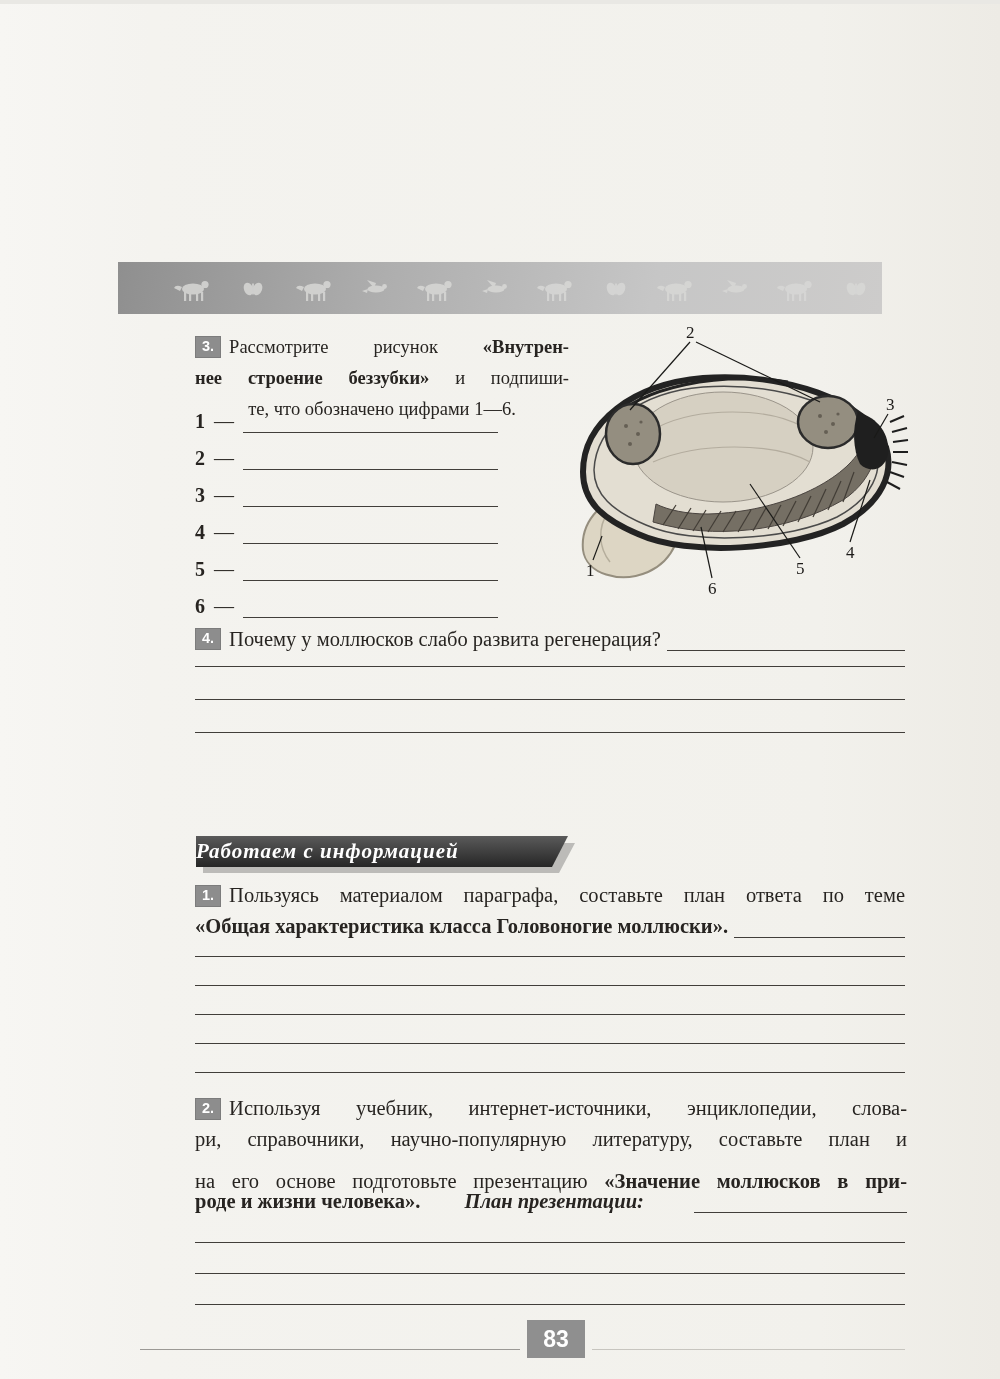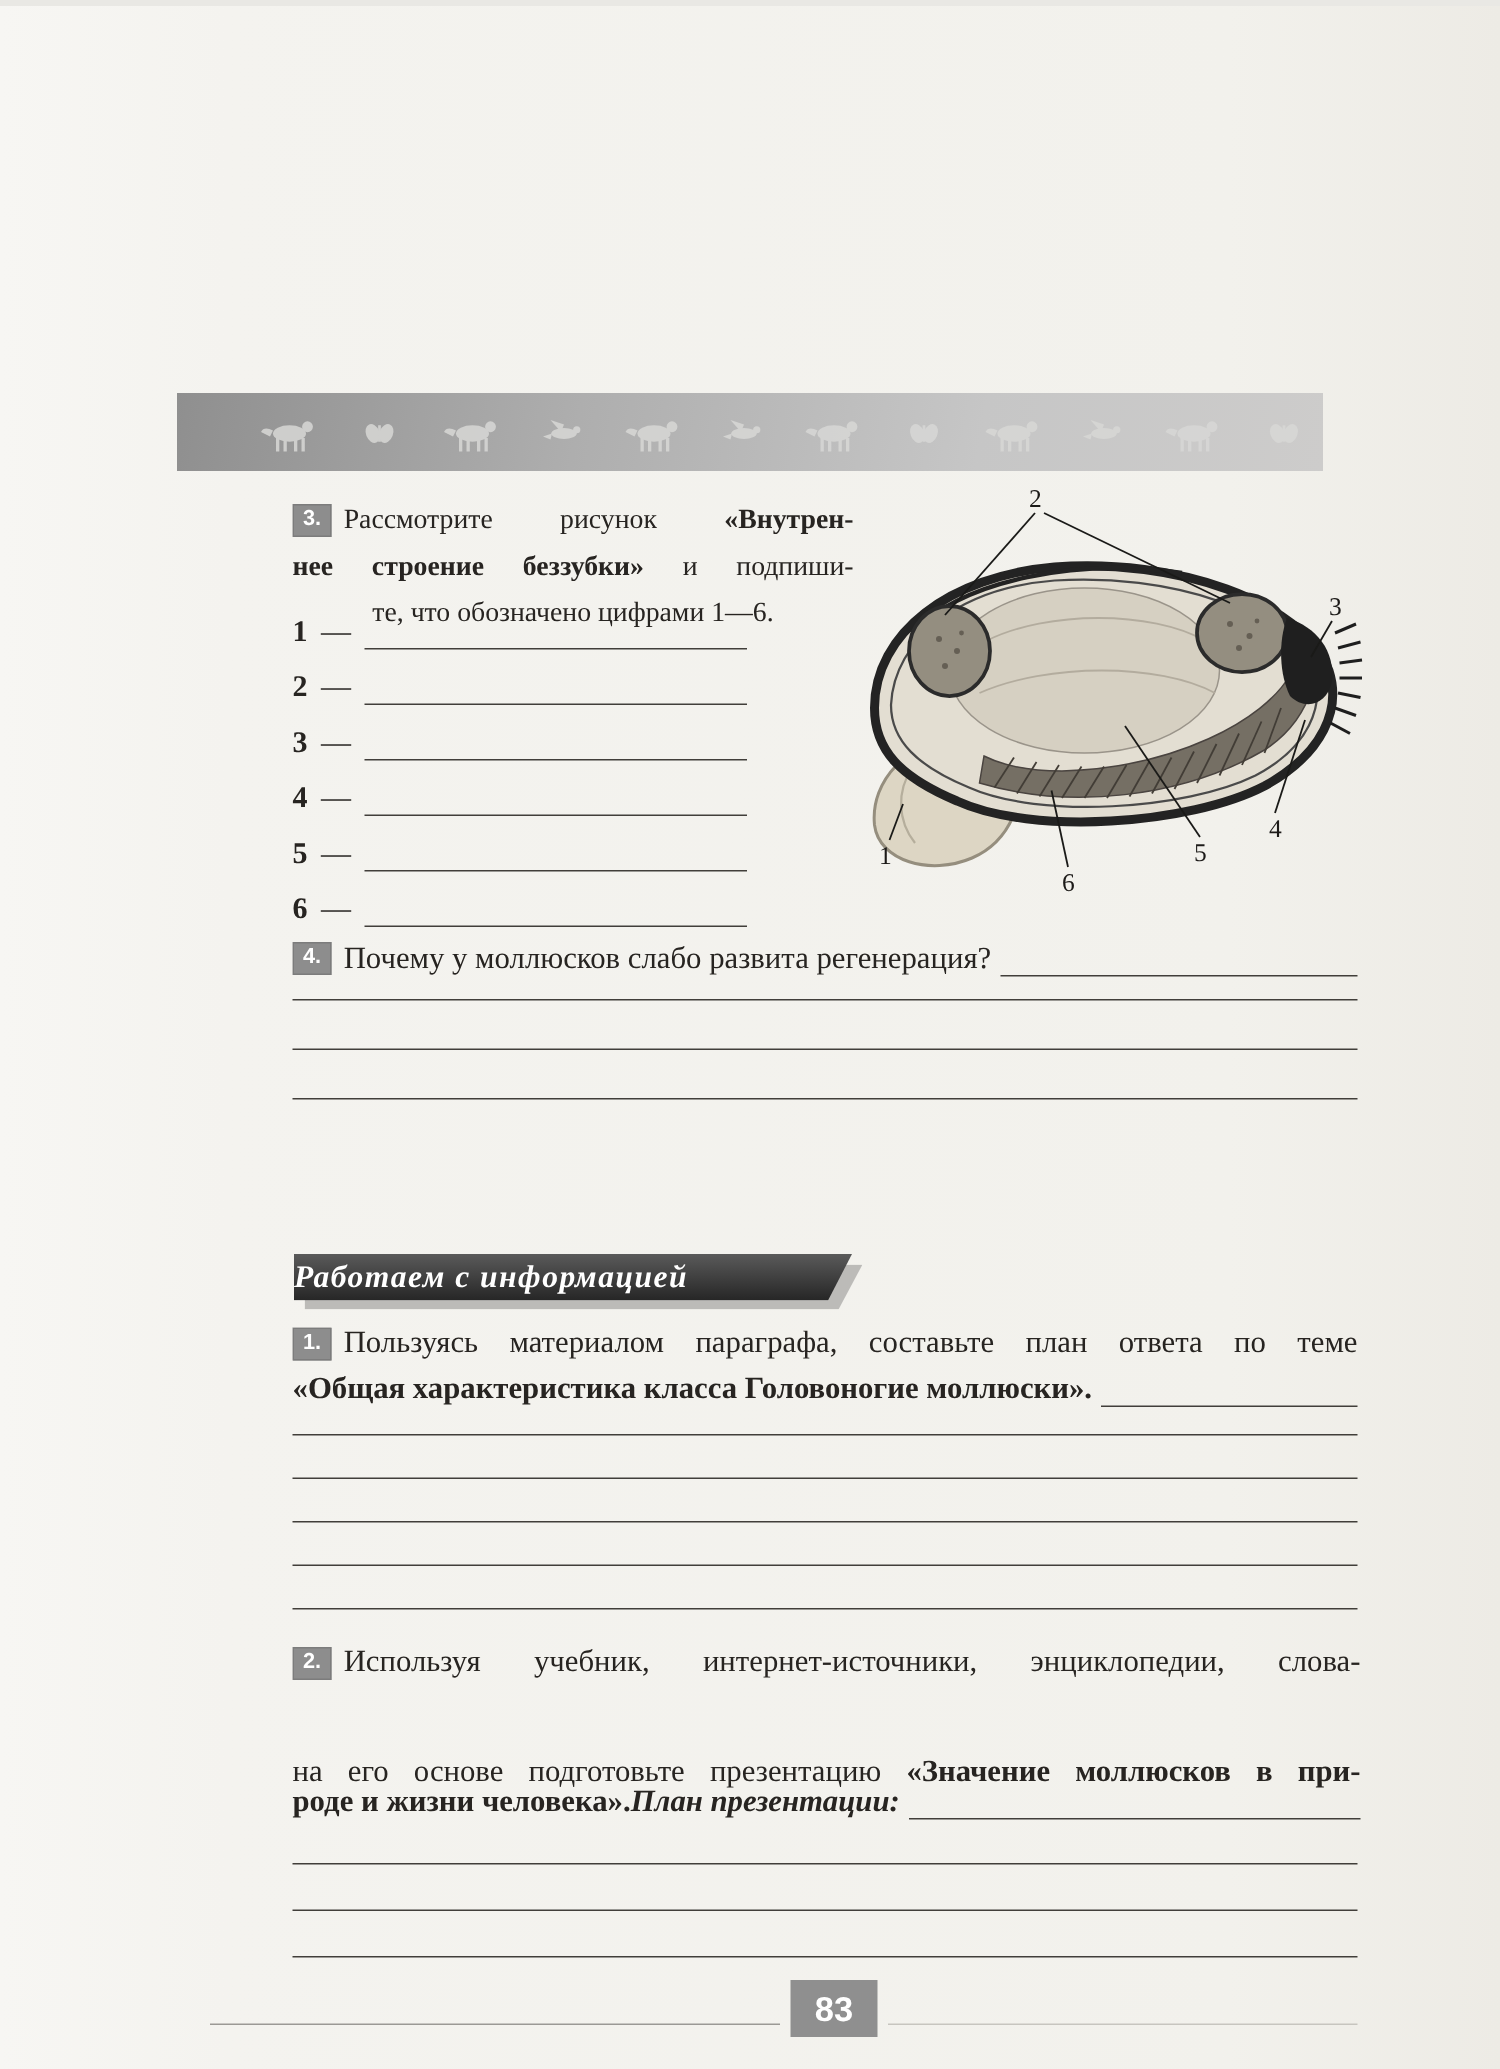--- a/index.html
+++ b/index.html
@@ -253,24 +253,25 @@
   </div>
   <div class="hline" style="left:195px;top:952px;width:710px;"></div>
   <div class="hline" style="left:195px;top:981px;width:710px;"></div>
   <div class="hline" style="left:195px;top:1010px;width:710px;"></div>
   <div class="hline" style="left:195px;top:1039px;width:710px;"></div>
   <div class="hline" style="left:195px;top:1068px;width:710px;"></div>
 
   <div class="txt just" style="left:195px;top:1089px;width:712px;">
     <span class="badge">2.</span><span>Используя учебник, интернет-источники, энциклопедии, слова-</span>
   </div>
+  <div class="txt just" style="left:195px;top:1120px;width:712px;">ри, справочники, научно-популярную литературу, составьте план и</div>
   <div class="txt just" style="left:195px;top:1162px;width:712px;">
     <span>на его основе подготовьте презентацию </span><span class="b">«Значение моллюсков в при-</span>
   </div>
-  <div class="flexrow" style="left:195px;top:1182px;width:712px;">
+  <div class="flexrow" style="left:195px;top:1182px;width:712px;gap:44px;">
     <span class="txt b" style="position:static;white-space:nowrap;">роде и жизни человека». </span>
     <span class="txt bi" style="position:static;white-space:nowrap;">План презентации:</span>
     <span class="fill"></span>
   </div>
   <div class="hline" style="left:195px;top:1238px;width:710px;"></div>
   <div class="hline" style="left:195px;top:1269px;width:710px;"></div>
   <div class="hline" style="left:195px;top:1300px;width:710px;"></div>
 
   <div class="bottom-rule" style="left:140px;width:380px;"></div>
   <div class="bottom-rule" style="left:592px;width:313px;border-bottom-color:#c7c5bf;"></div>

